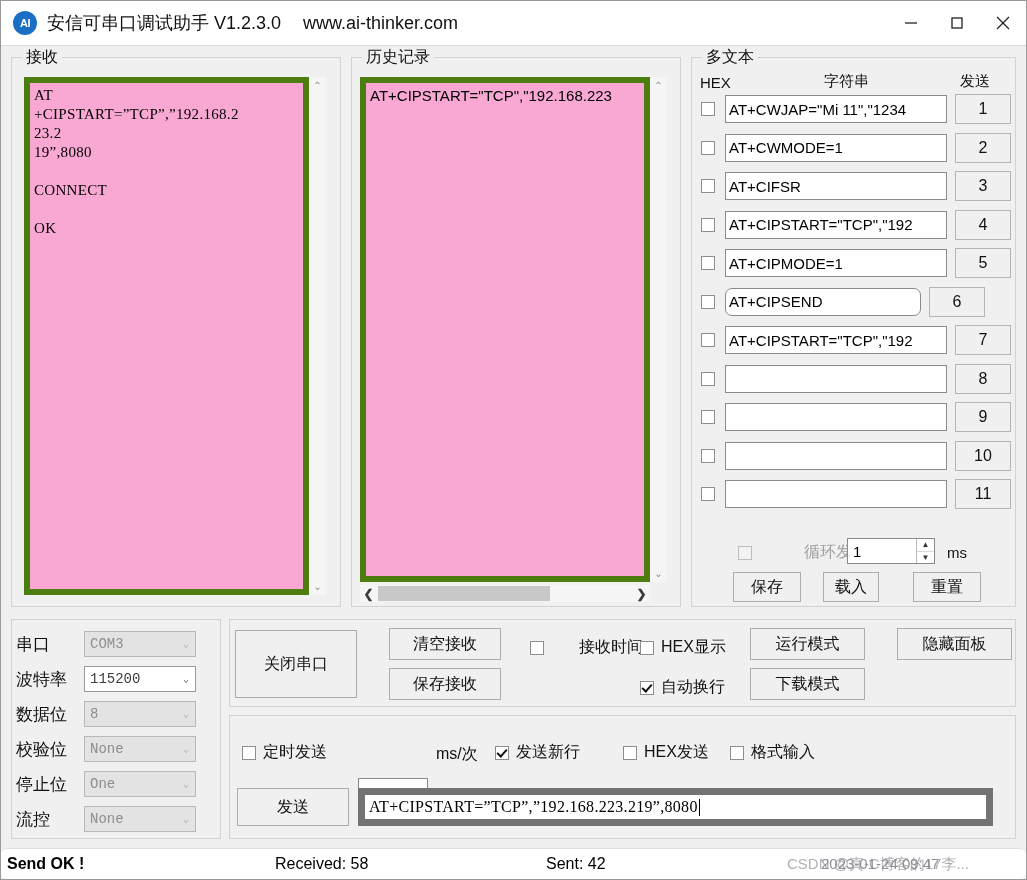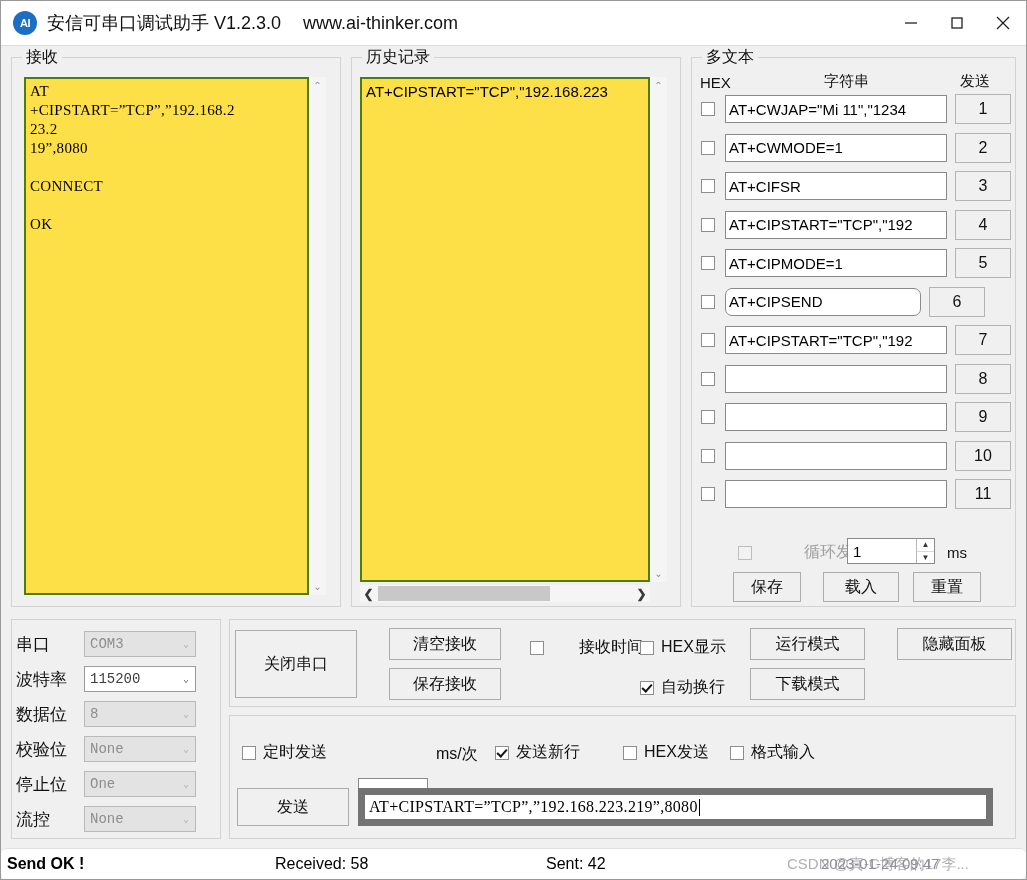--- a/index.html
+++ b/index.html
@@ -82,22 +82,22 @@
     background: #f0f0f0;
     padding: 0 4px;
     font-size: 16px;
     color: #111;
     white-space: nowrap;
   }
 
   
   .txtbox {
     position: absolute;
-    background: #fde047;
-    border: 2px solid #4d7c0f;
+    background: #f9a8d4;
+    border: 6px solid #4d7c0f;
     box-sizing: border-box;
     overflow: hidden;
   }
   .recv-text {
     position: absolute;
     left: 4px; top: 3px; right: 2px;
     font-family: "Liberation Serif", serif;
     font-size: 15px;
     line-height: 19px;
     color: #000;
@@ -509,21 +509,21 @@
     <div class="spin" style="left:155px; top:480px; width:88px; height:26px;">
       <div class="val">1</div>
       <div class="arrows">
         <div>▲</div>
         <div>▼</div>
       </div>
     </div>
     <div class="mt-head" style="left:255px; top:486px;">ms</div>
 
     <div class="btn" style="left:41px; top:514px; width:68px; height:30px;">保存</div>
-    <div class="btn" style="left:131px; top:514px; width:76px; height:30px;">载入</div>
+    <div class="btn" style="left:131px; top:514px; width:56px; height:30px;">载入</div>
     <div class="btn" style="left:221px; top:514px; width:68px; height:30px;">重置</div>
   </div>
 
   <div class="group" style="left:10px; top:618px; width:210px; height:220px;">
     <div id="cfg-rows" style="position:absolute; left:0; top:0; width:100%;">
         <div class="cfg-row" style="top: 9px;">
           <div class="cfg-label">串口</div>
           <div class="combo">
             <span class="cv">COM3</span>
             <span class="chev">⌄</span>

